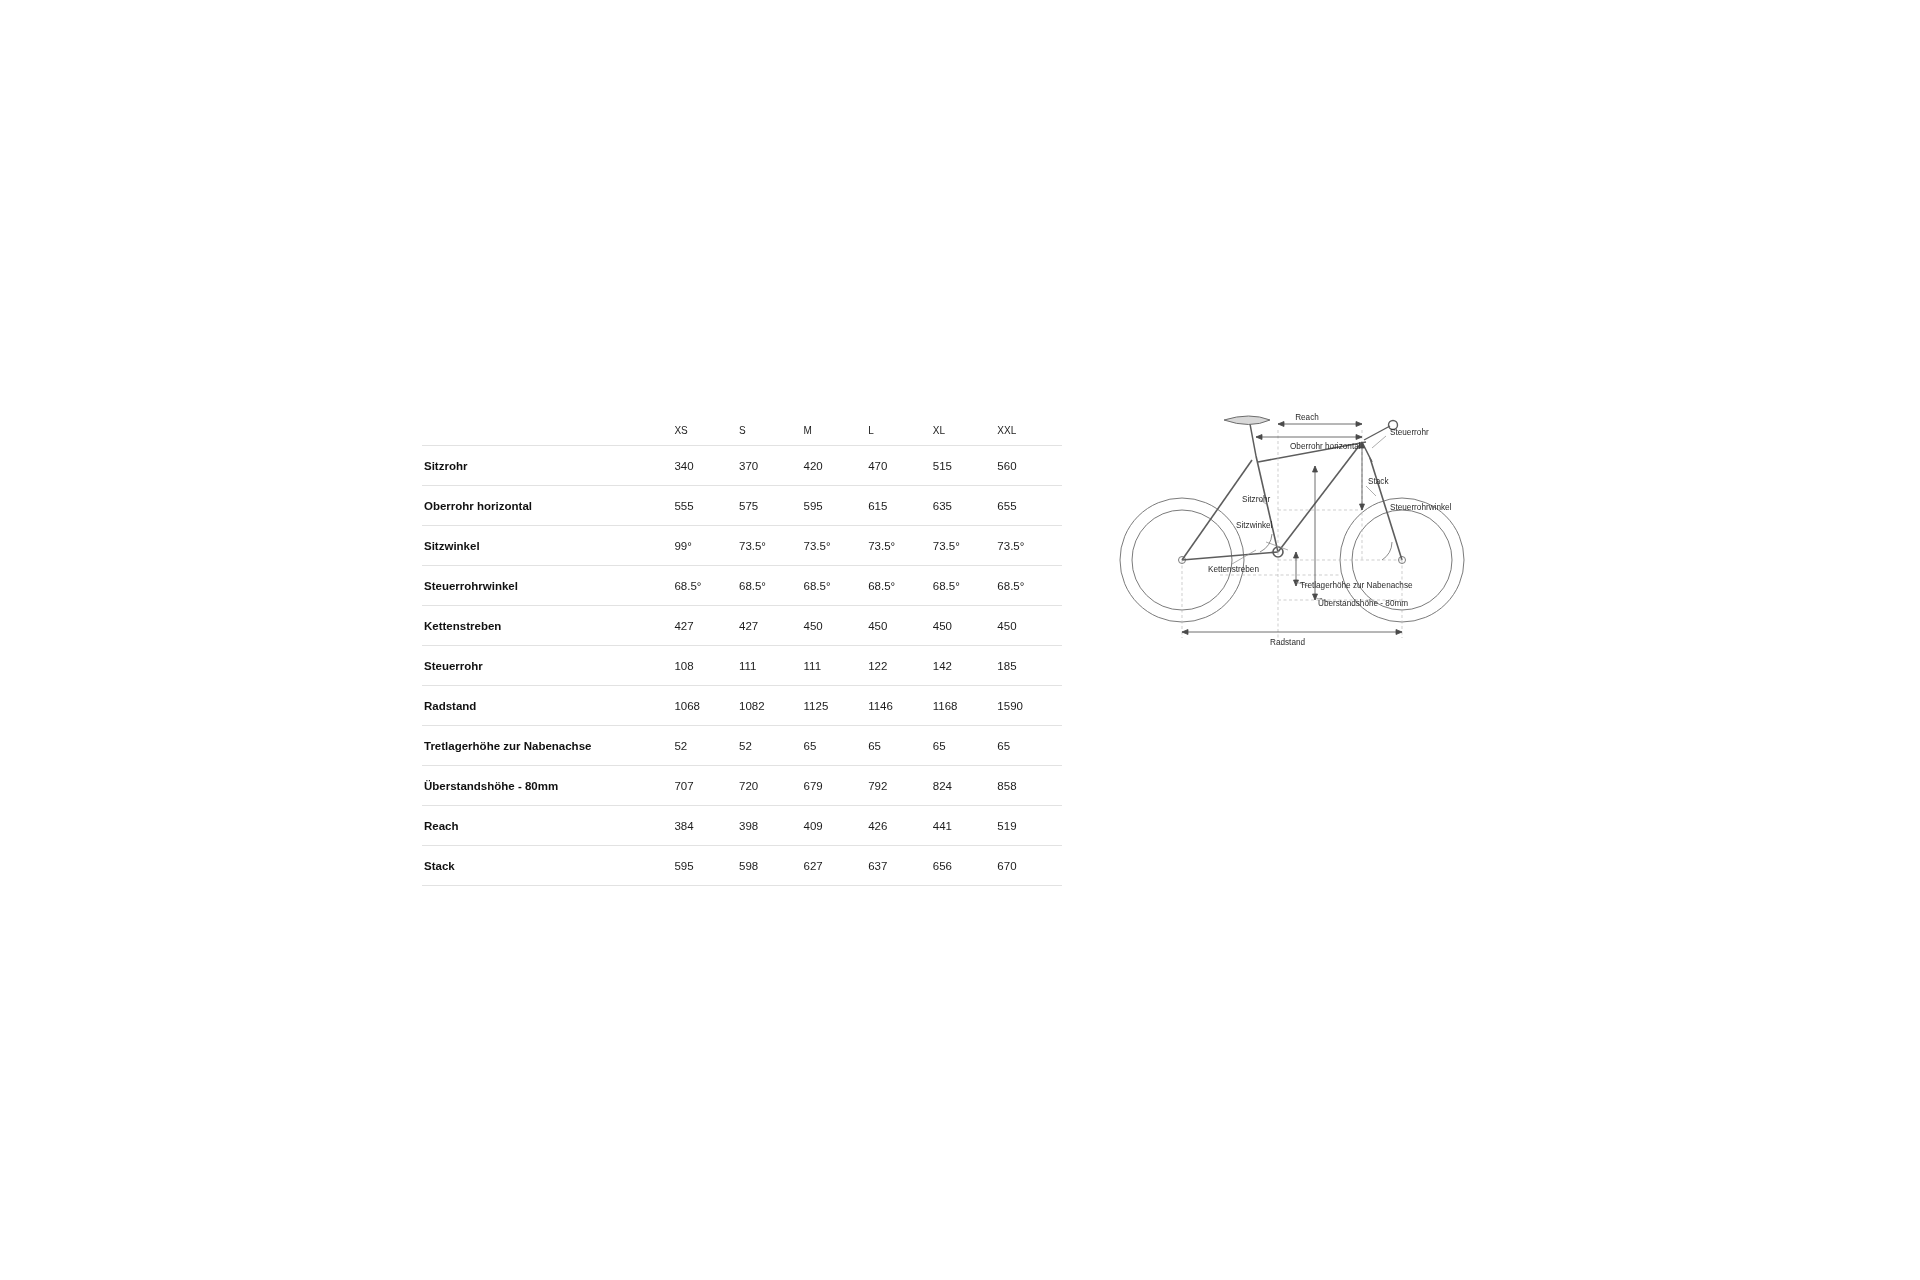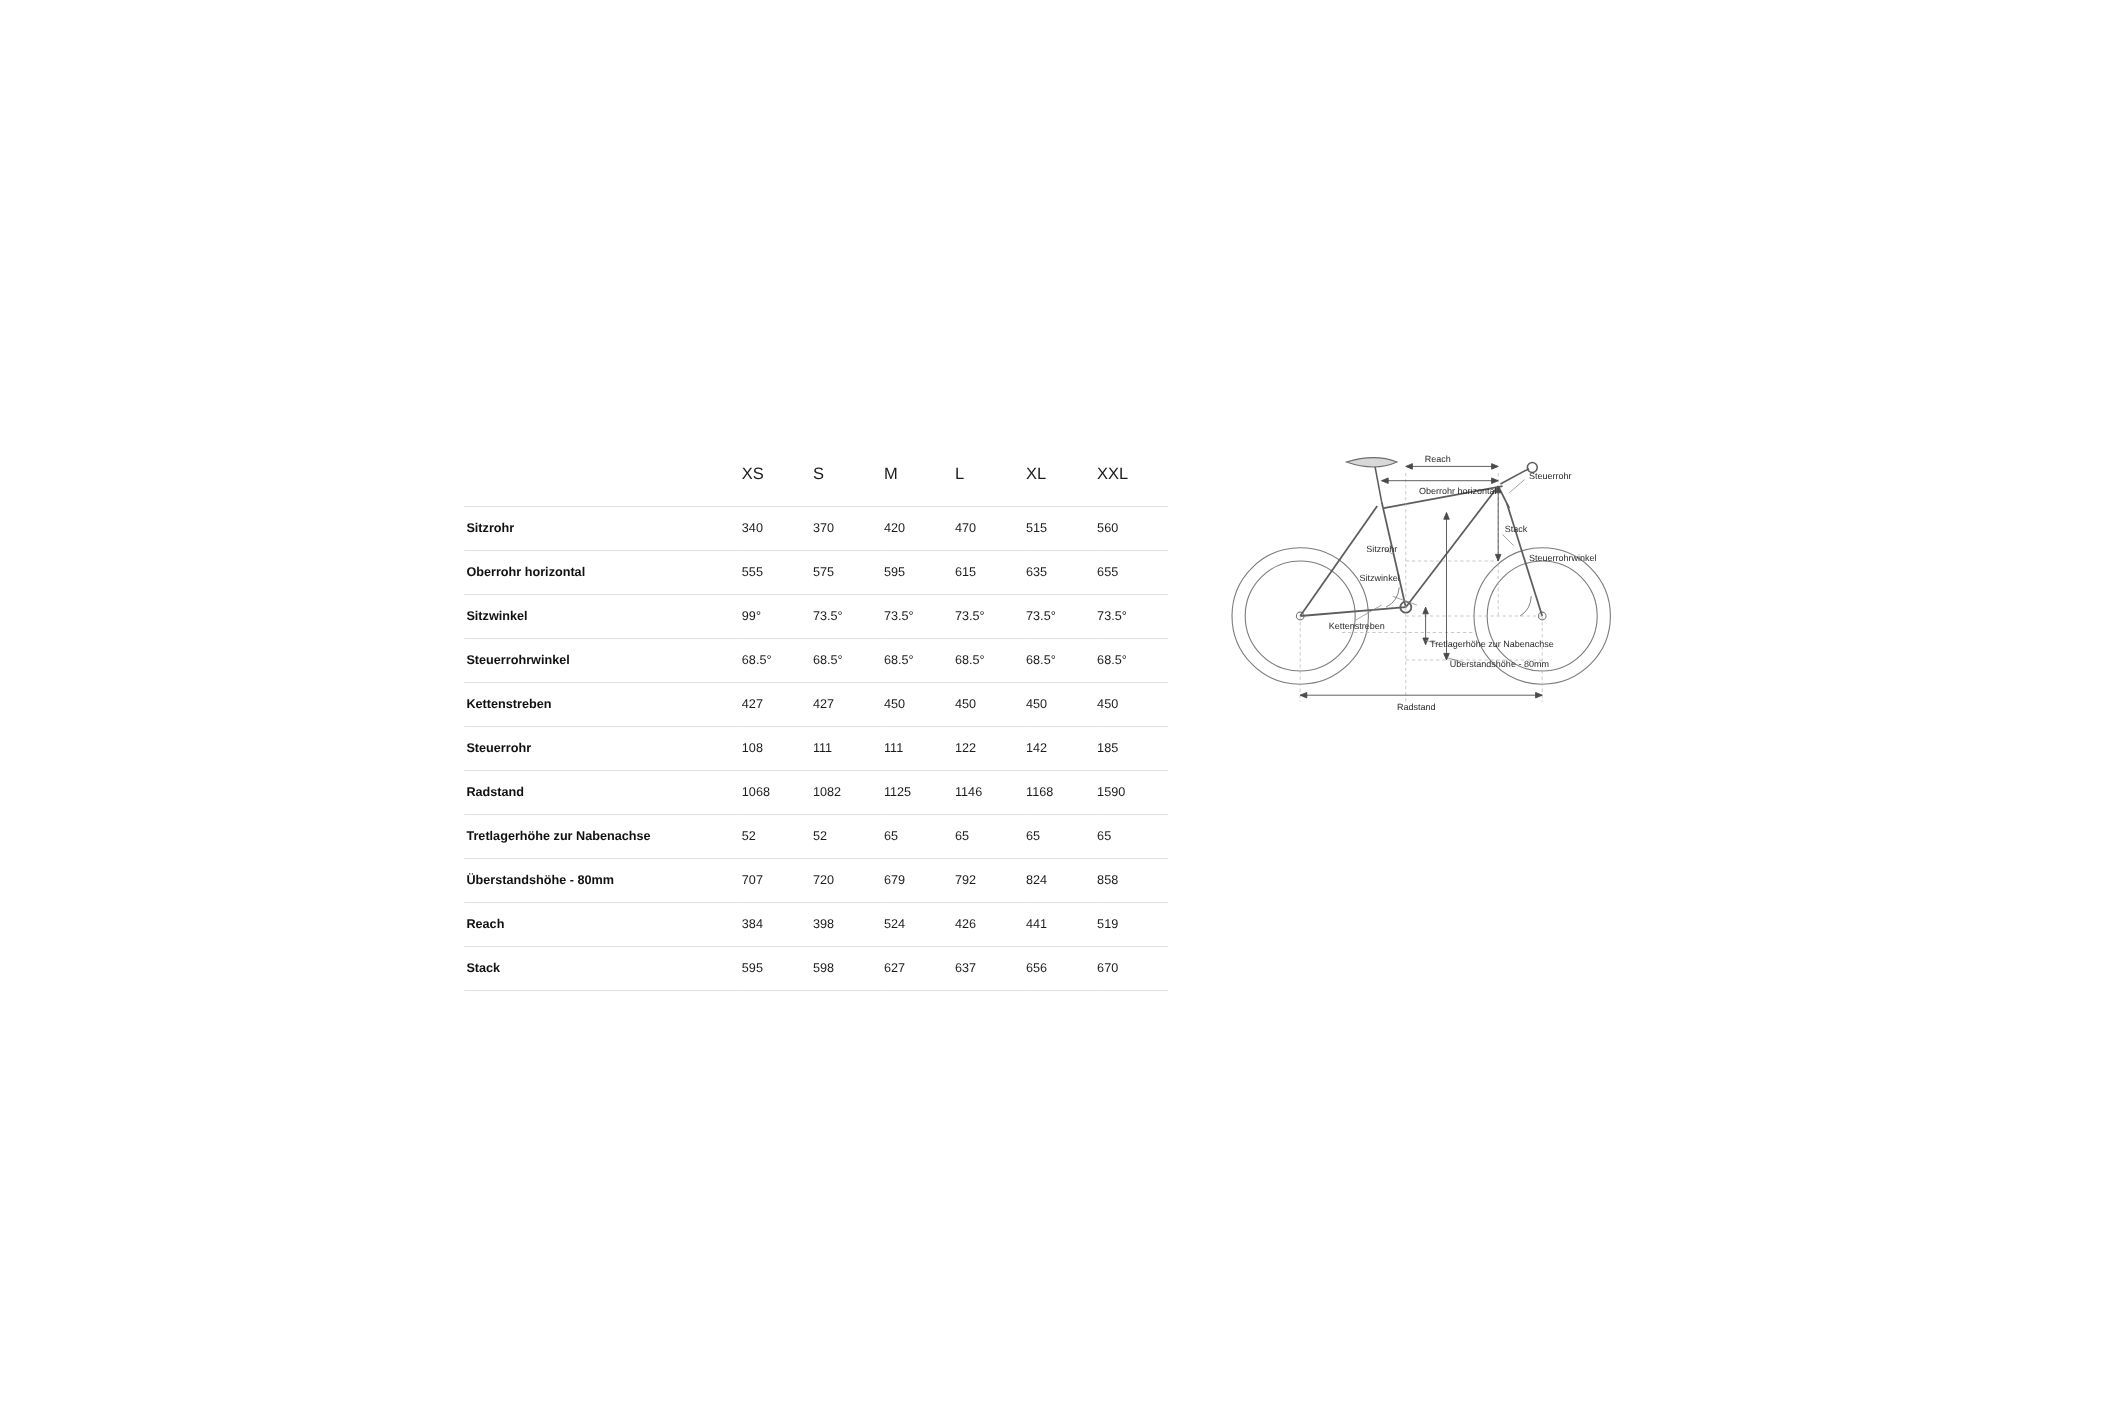--- a/index.html
+++ b/index.html
@@ -35,22 +35,22 @@
   table.geo th, table.geo td {
     text-align: left;
     font-size: 11.5px;
     font-weight: normal;
     color: #1c1c1c;
     padding: 0;
     vertical-align: middle;
   }
   table.geo thead th {
     height: 30px;
-    padding-bottom: 15px;
-    font-size: 15px;
+    padding-bottom: 0;
+    font-size: 10px;
     color: #1c1c1c;
     font-weight: normal;
   }
   table.geo tbody tr {
     height: 40px;
     border-top: 1px solid #e2e2e2;
   }
   table.geo tbody tr:last-child {
     border-bottom: 1px solid #e2e2e2;
   }
@@ -184,21 +184,21 @@
           <td>720</td>
           <td>679</td>
           <td>792</td>
           <td>824</td>
           <td>858</td>
         </tr>
         <tr>
           <td class="label">Reach</td>
           <td>384</td>
           <td>398</td>
-          <td>524</td>
+          <td>409</td>
           <td>426</td>
           <td>441</td>
           <td>519</td>
         </tr>
         <tr>
           <td class="label">Stack</td>
           <td>595</td>
           <td>598</td>
           <td>627</td>
           <td>637</td>

